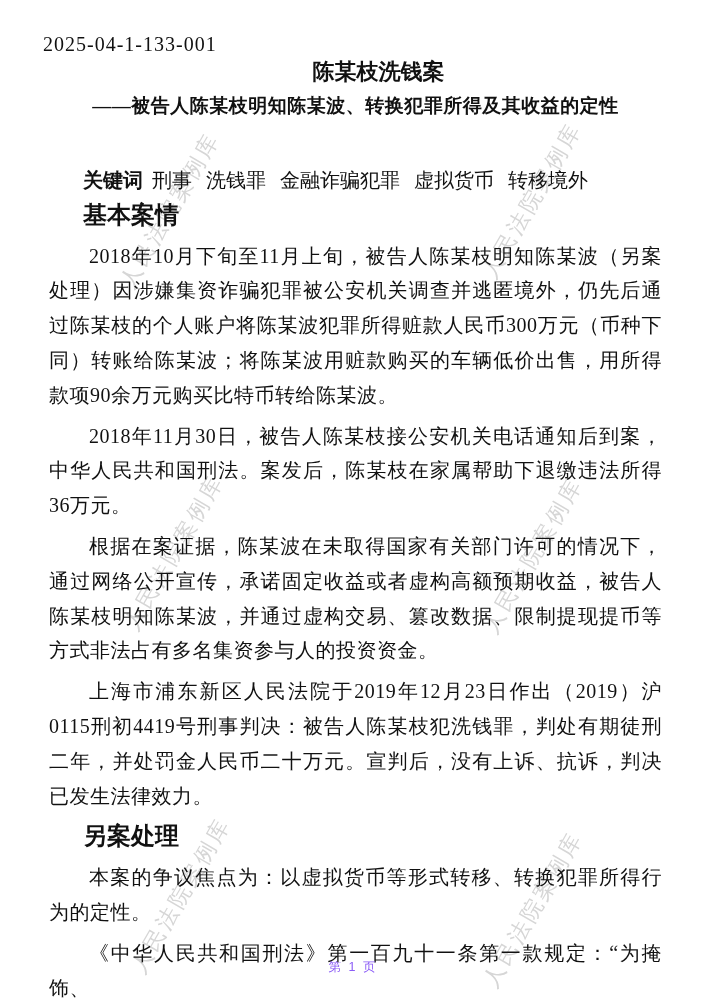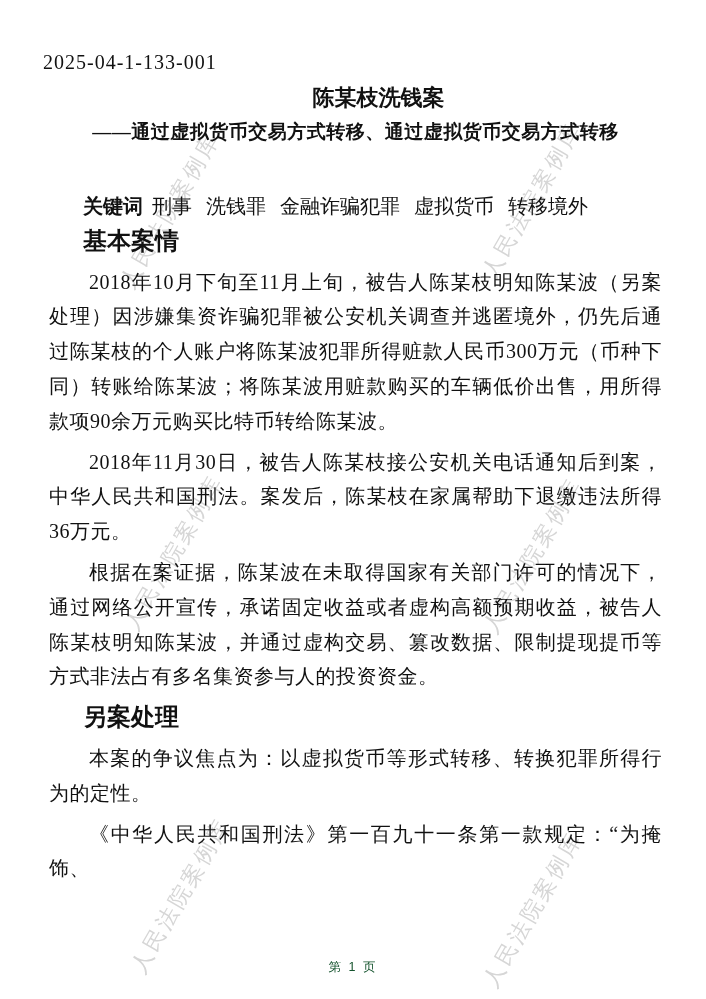--- a/index.html
+++ b/index.html
@@ -31,27 +31,27 @@
   .wm4{left:535px;top:548px;}
   .wm5{left:183px;top:888px;}
   .wm6{left:535px;top:902px;}
   
   .content{
     position:absolute;
     left:43px;top:0;
     width:625px;
   }
   .case-number{
-    padding-top:50px;
+    padding-top:32px;
     font-size:20px;
     line-height:25px;
     letter-spacing:1px;
   }
   .doc-title{
-    margin-top:10px;
+    margin-top:2px;
     font-size:22px;
     font-weight:bold;
     line-height:26px;
     text-align:center;
     transform:translateX(23px);
   }
   .doc-subtitle{
     margin-top:10px;
     font-size:19px;
     font-weight:bold;
@@ -89,21 +89,21 @@
     letter-spacing:0.5px;
   }
   .para.first{margin-top:6px;}
   .footer{
     position:absolute;
     left:0;right:0;
     top:959px;
     text-align:center;
     font-family:"Liberation Sans","DejaVu Sans",sans-serif;
     font-size:12.5px;
-    color:#14532d;
+    color:#8b5cf6;
     letter-spacing:2px;
   }
 </style>
 </head>
 <body>
 
 <div class="page">
 
   <div class="wm-layer">
     <span class="wm wm1">人民法院案例库</span>
@@ -113,31 +113,32 @@
     <span class="wm wm5">人民法院案例库</span>
     <span class="wm wm6">人民法院案例库</span>
   </div>
 
   <div class="content">
 
     <div class="case-number">2025-04-1-133-001</div>
 
     <div class="doc-title">陈某枝洗钱案</div>
 
-    <div class="doc-subtitle">——通过虚拟货币交易方式转移、通过虚拟货币交易方式转移</div>
+    <div class="doc-subtitle">——被告人陈某枝明知陈某波、转换犯罪所得及其收益的定性</div>
 
     <div class="kw-line">
       <span class="kw-label">关键词</span><span class="kw-item">刑事</span><span class="kw-item">洗钱罪</span><span class="kw-item">金融诈骗犯罪</span><span class="kw-item">虚拟货币</span><span class="kw-item">转移境外</span>
     </div>
 
     <h2 class="sec-heading">基本案情</h2>
 
     <p class="para first">2018年10月下旬至11月上旬，被告人陈某枝明知陈某波（另案处理）因涉嫌集资诈骗犯罪被公安机关调查并逃匿境外，仍先后通过陈某枝的个人账户将陈某波犯罪所得赃款人民币300万元（币种下同）转账给陈某波；将陈某波用赃款购买的车辆低价出售，用所得款项90余万元购买比特币转给陈某波。</p>
     <p class="para">2018年11月30日，被告人陈某枝接公安机关电话通知后到案，中华人民共和国刑法。案发后，陈某枝在家属帮助下退缴违法所得36万元。</p>
     <p class="para">根据在案证据，陈某波在未取得国家有关部门许可的情况下，通过网络公开宣传，承诺固定收益或者虚构高额预期收益，被告人陈某枝明知陈某波，并通过虚构交易、篡改数据、限制提现提币等方式非法占有多名集资参与人的投资资金。</p>
+    <p class="para">上海市浦东新区人民法院于2019年12月23日作出（2019）沪0115刑初4419号刑事判决：被告人陈某枝犯洗钱罪，判处有期徒刑二年，并处罚金人民币二十万元。宣判后，没有上诉、抗诉，判决已发生法律效力。</p>
 
     <h2 class="sec-heading">另案处理</h2>
 
     <p class="para first">本案的争议焦点为：以虚拟货币等形式转移、转换犯罪所得行为的定性。</p>
     <p class="para">《中华人民共和国刑法》第一百九十一条第一款规定：“为掩饰、</p>
 
   </div>
 
   <div class="footer">第 1 页</div>
 

